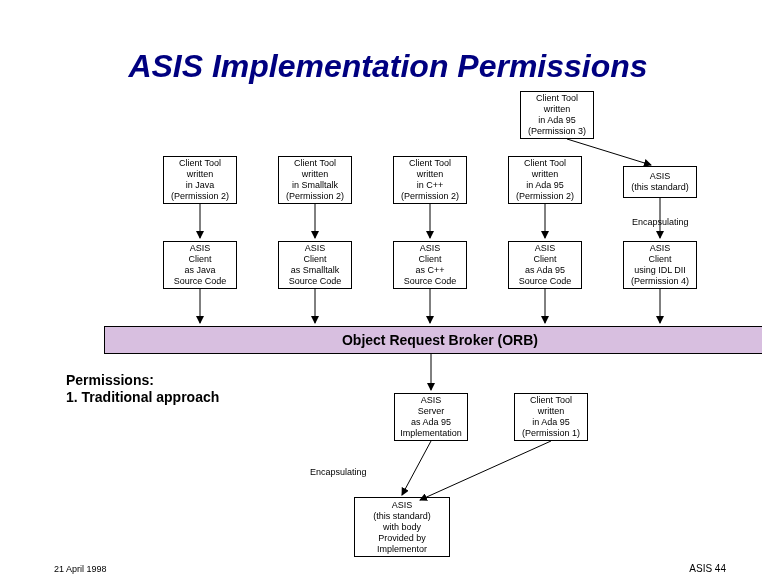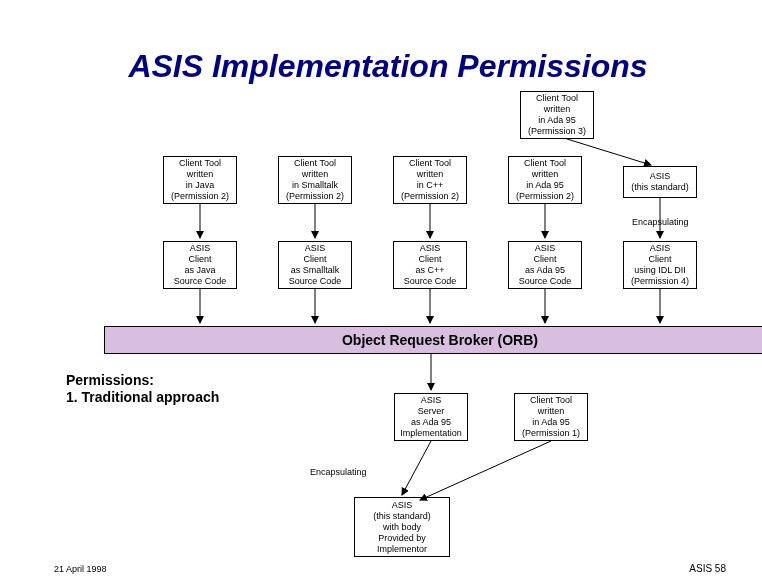--- a/index.html
+++ b/index.html
@@ -174,21 +174,21 @@
 
 <div class="box" style="left:354px; top:497px; width:96px; height:60px;">
   <div>ASIS</div>
   <div>(this standard)</div>
   <div>with body</div>
   <div>Provided by</div>
   <div>Implementor</div>
 </div>
 
 <div class="footer-left">21 April 1998</div>
-<div class="footer-right">ASIS 58</div>
+<div class="footer-right">ASIS 44</div>
 
 <svg class="arrows">
   <defs>
     <marker id="ah" markerWidth="8" markerHeight="8" refX="7" refY="4" orient="auto">
       <path d="M0,0 L8,4 L0,8 Z" fill="#000"></path>
     </marker>
   </defs>
 
   <line x1="567" y1="139" x2="651" y2="165" stroke="#000" stroke-width="1" marker-end="url(#ah)"></line>
 

